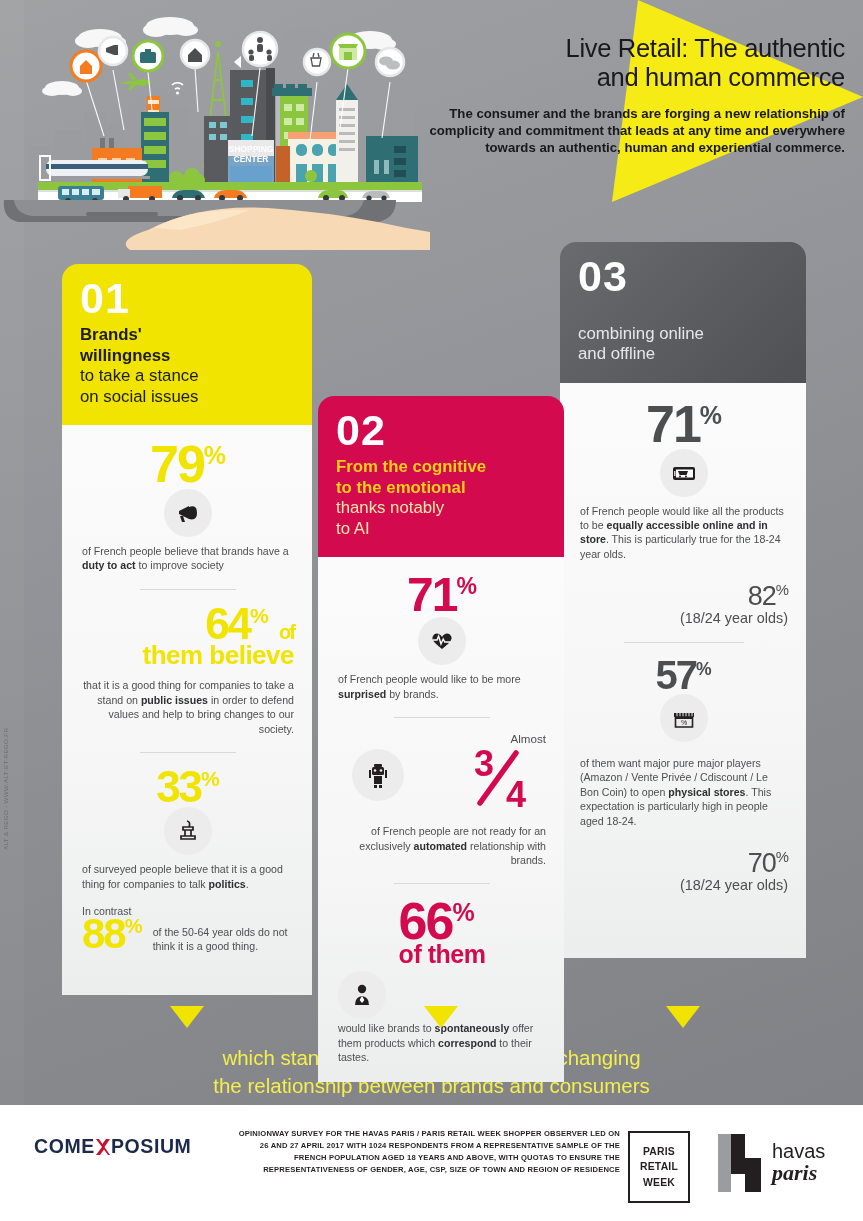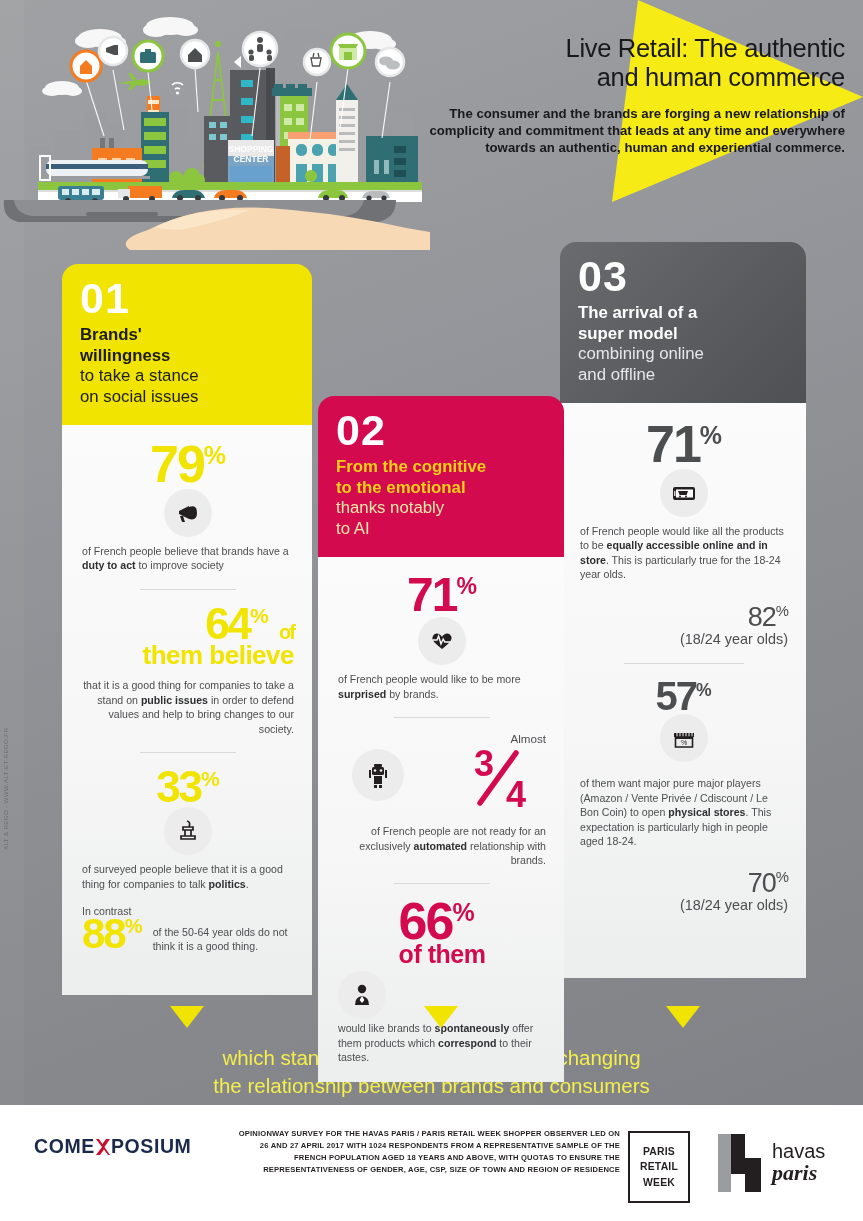--- a/index.html
+++ b/index.html
@@ -618,22 +618,21 @@
     </div>
   </div>
 
   <div class="col" id="col3">
     <div class="cap">
       <svg class="fold" width="246" height="150" viewBox="0 0 246 150" style="right:0;top:0;">
         <polygon points="246,0 246,148 120,148" fill="#000" opacity=".10"></polygon>
       </svg>
       <div class="num">03</div>
       <div class="ttl">
-        <b><span>The arrival of a</span><br>
-        <span>super model</span></b><br>
+        <br>
         <span class="lite">combining online</span><br>
         <span class="lite">and offline</span>
       </div>
     </div>
     <div class="col-body">
 
       <div class="stat-row">
         <div class="big g" style="font-size:52px">
           <span>71</span><span class="pct">%</span>
         </div>

